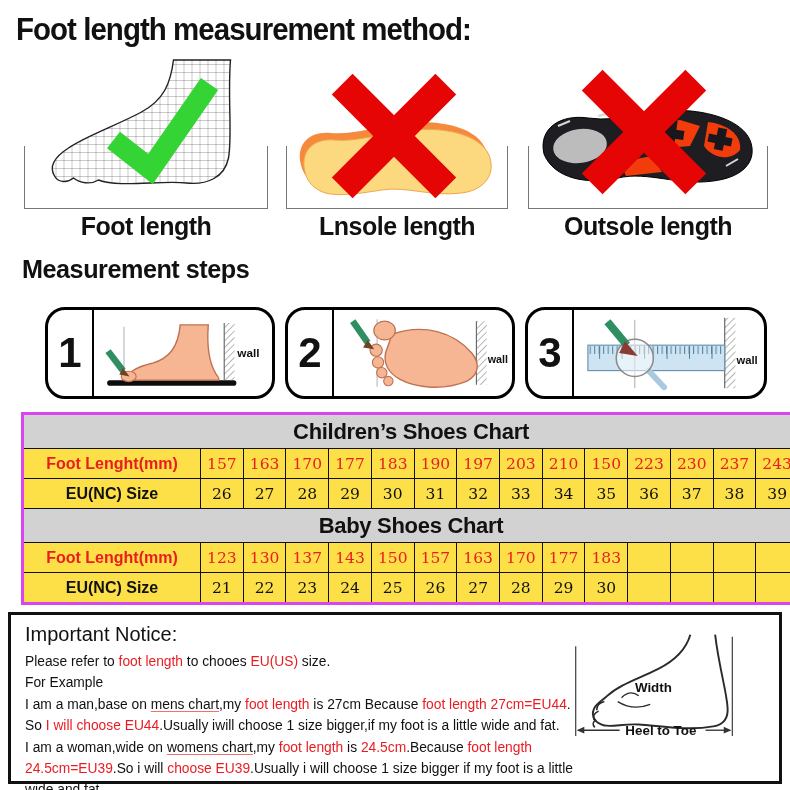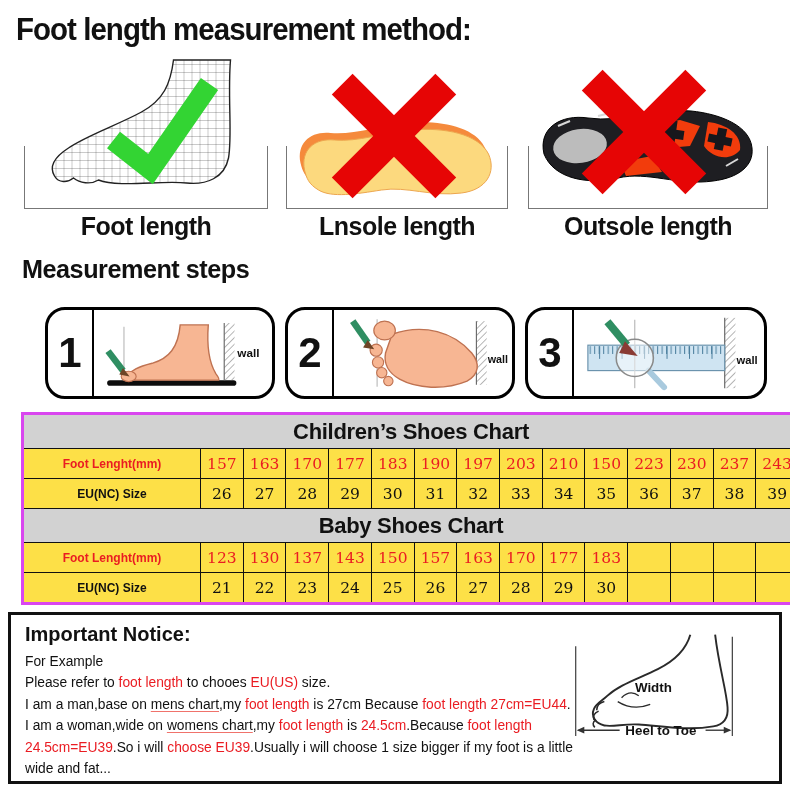--- a/index.html
+++ b/index.html
@@ -27,28 +27,28 @@
   .step-num{width:44px;border-right:2.5px solid #000;display:flex;align-items:center;
         justify-content:center;font-size:42px;font-weight:bold;}
   .step-draw{flex:1;height:100%;}
   .step-draw svg{width:100%;height:100%;display:block;}
   
   .size-table{position:absolute;left:21px;top:412px;width:774px;border:3px solid #d946ef;background:#fde047;}
   .band{height:33px;background:#d2d2d2;border-bottom:1.5px solid #111;display:flex;
         align-items:center;justify-content:center;font-size:22px;font-weight:bold;letter-spacing:-.3px;}
   .trow{display:grid;grid-template-columns:176px repeat(14,1fr);height:29px;border-bottom:1.5px solid #111;}
   .trow.last{border-bottom:none;}
-  .tlabel{display:flex;align-items:center;justify-content:center;font-weight:bold;font-size:12px;text-align:right;}
+  .tlabel{display:flex;align-items:center;justify-content:center;font-weight:bold;font-size:16px;text-align:right;}
   .cell{display:flex;align-items:center;justify-content:center;border-left:1.5px solid #111;
         font-family:"DejaVu Serif",serif;font-weight:normal;font-size:15.5px;}
   .red{color:#ea1c22;}
   
   .notice{position:absolute;left:8px;top:612px;width:774px;height:172px;border:3.5px solid #111;
         box-sizing:border-box;background:#fff;}
-  .notice-title{font-size:20px;font-weight:bold;margin:8px 0 5px 14px;}
+  .notice-title{font-size:20px;font-weight:normal;margin:8px 0 5px 14px;}
   .notice-lines{margin-left:14px;font-size:13.8px;line-height:21.4px;white-space:nowrap;}
   .u{text-decoration:underline;text-decoration-color:#f0726b;text-underline-offset:2px;text-align:center;}
   .foot-diagram{position:absolute;right:8px;top:14px;width:212px;height:148px;}
 </style>
 </head>
 <body>
 
 <div class="page">
 
   <svg width="0" height="0" style="position:absolute" aria-hidden="true">
@@ -267,23 +267,24 @@
         <div class="cell"></div>
         <div class="cell"></div>
         <div class="cell"></div>
         <div class="cell"></div>
       </div>
   </div>
 
   <div class="notice">
     <div class="notice-title">Important Notice:</div>
     <div class="notice-lines" id="notice-lines">
+        <div class="nline"><span>Please refer to </span><span class="red">foot length</span><span> to chooes </span><span class="red">EU(US)</span><span> size.</span></div>
         <div class="nline"><span>For Example</span></div>
-        <div class="nline"><span>Please refer to </span><span class="red">foot length</span><span> to chooes </span><span class="red">EU(US)</span><span> size.</span></div>
         <div class="nline"><span>I am a man,base on </span><span class="u">mens chart</span><span>,my </span><span class="red">foot length</span><span> is 27cm Because </span><span class="red">foot length 27cm=EU44</span><span>.</span></div>
+        <div class="nline"><span>So </span><span class="red">I will choose EU44</span><span>.Usually iwill choose 1 size bigger,if my foot is a little wide and fat.</span></div>
         <div class="nline"><span>I am a woman,wide on </span><span class="u">womens chart</span><span>,my </span><span class="red">foot length</span><span> is </span><span class="red">24.5cm</span><span>.Because </span><span class="red">foot length</span></div>
         <div class="nline"><span class="red">24.5cm=EU39</span><span>.So i will </span><span class="red">choose EU39</span><span>.Usually i will choose 1 size bigger if my foot is a little</span></div>
         <div class="nline"><span>wide and fat...</span></div>
       </div>
     <svg class="foot-diagram" viewBox="0 0 215 155">
       <line x1="14" y1="18" x2="14" y2="112" stroke="#333" stroke-width="1.2"></line>
       <line x1="178" y1="8" x2="178" y2="112" stroke="#333" stroke-width="1.2"></line>
       <path d="M160,6 C164,40 172,65 173,82 C174,93 169,100 158,102 C130,107 100,101 80,100
                C65,99 52,103 44,101 C34,99 30,91 33,84 C35,78 42,75 47,70 C60,58 80,52 100,42
                C120,32 130,20 134,6" fill="none" stroke="#2a2a2a" stroke-width="2"></path>

